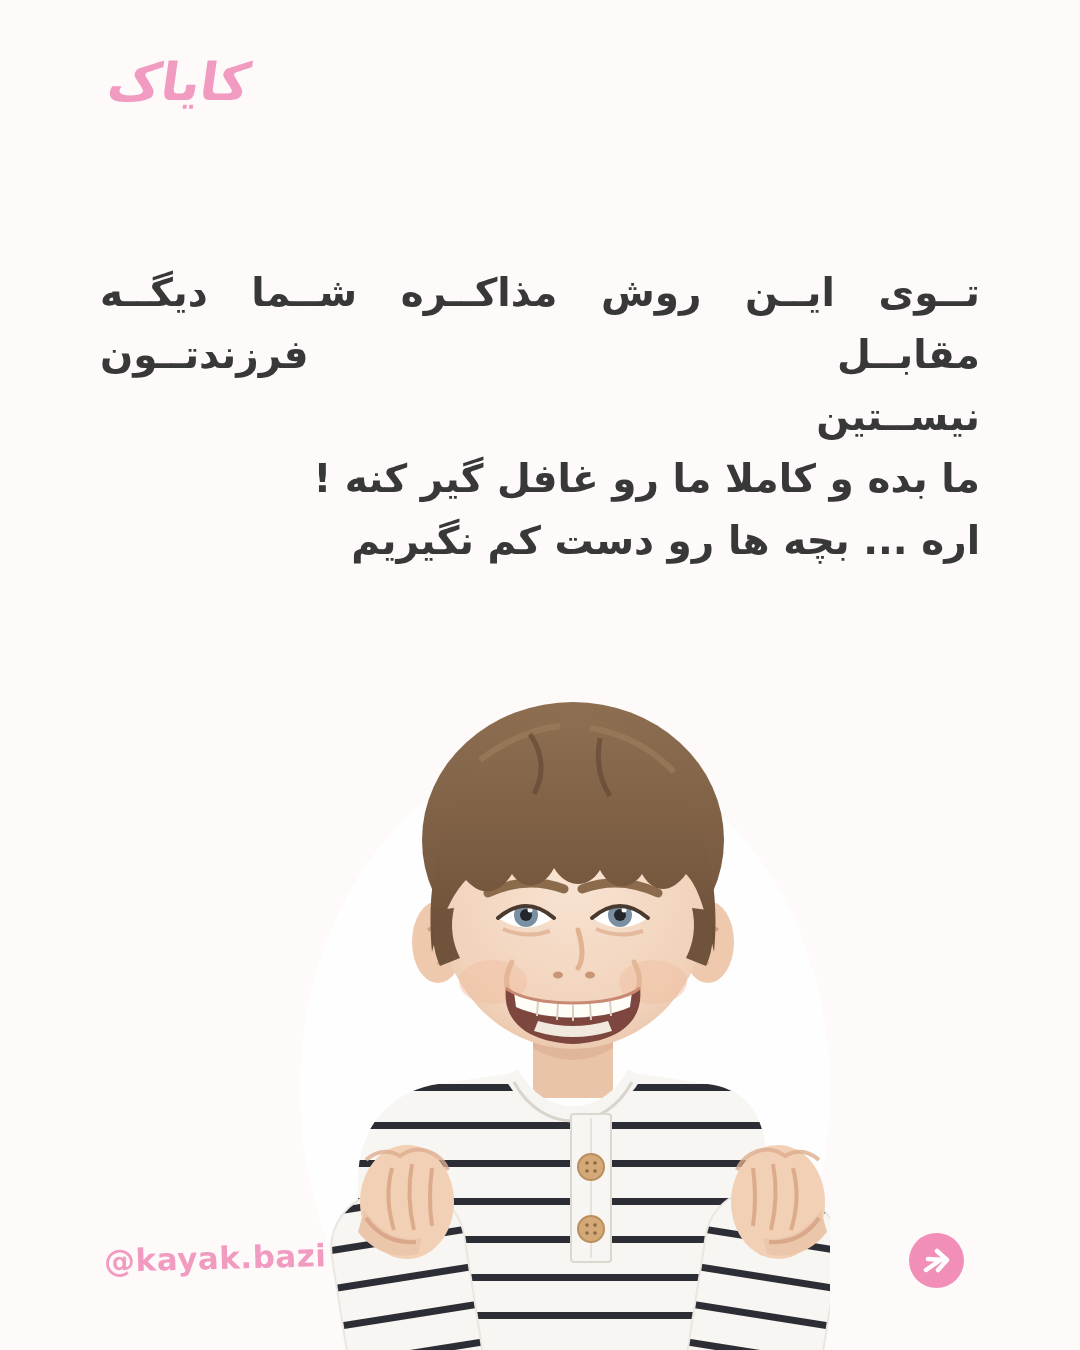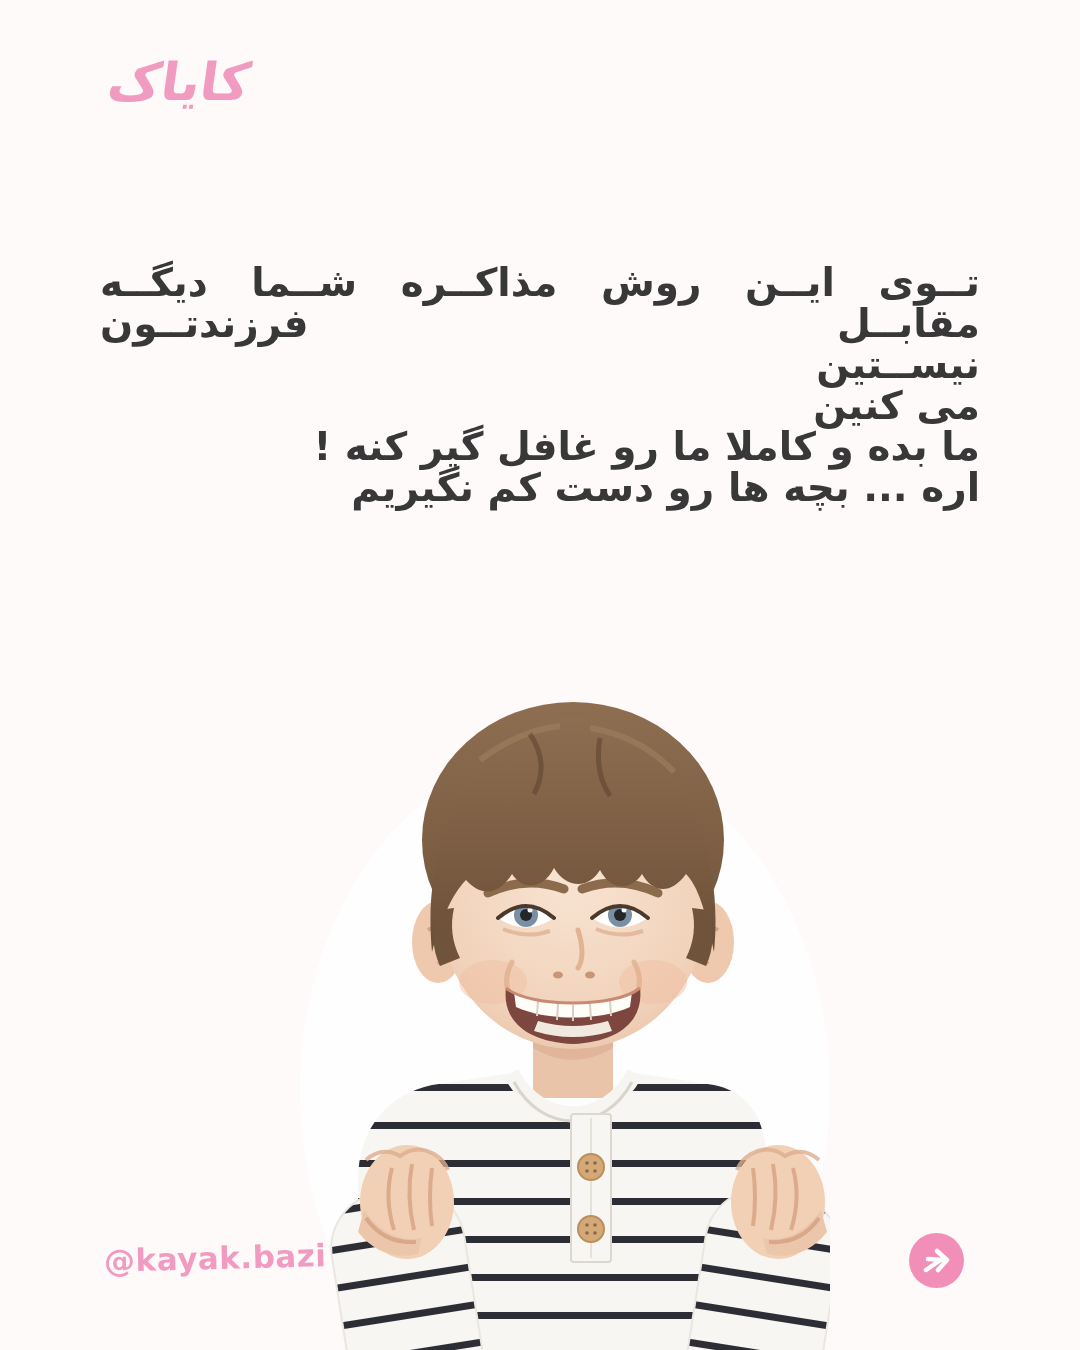--- a/index.html
+++ b/index.html
@@ -16,21 +16,21 @@
     font-size:52px; font-weight:600;
     transform: skewX(-8deg);
     direction:rtl;
     letter-spacing:1px;
   }
   .body-text {
     position:absolute; left:100px; right:100px; top:262px;
     direction:rtl;
     color: var(--text, #383838);
     font-size:39px; font-weight:bold;
-    line-height:41px;
+    line-height:62px;
   }
   .line { white-space:nowrap; }
   .line.justify {
     white-space:normal;
     text-align:justify;
     text-align-last:justify;
     text-justify:inter-word;
   }
   .photo {
     position:absolute; left:300px; top:690px;
@@ -57,21 +57,20 @@
 </head>
 <body>
 
 <div class="page">
 
   <div class="logo">کایاک</div>
 
   <div class="body-text">
     <div class="line justify">تــوی ایــن روش مذاکــره شــما دیگــه مقابــل فرزندتــون</div>
     <div class="line">نیســتین</div>
-    <div class="line">می کنین</div>
     <div class="line">ما بده و کاملا ما رو غافل گیر کنه !</div>
     <div class="line">اره ... بچه ها رو دست کم نگیریم</div>
   </div>
 
   <div class="photo" role="img" aria-label="Smiling young boy with tousled light-brown hair, wearing a white shirt with black stripes, holding up two clenched fists">
     <svg viewBox="0 0 530 660" width="530" height="660" xmlns="http://www.w3.org/2000/svg">
       <defs>
         <radialGradient id="skinG" cx="50%" cy="40%" r="68%">
           <stop offset="0" stop-color="#f8e4d3"></stop>
           <stop offset="0.75" stop-color="#f1d2ba"></stop>

